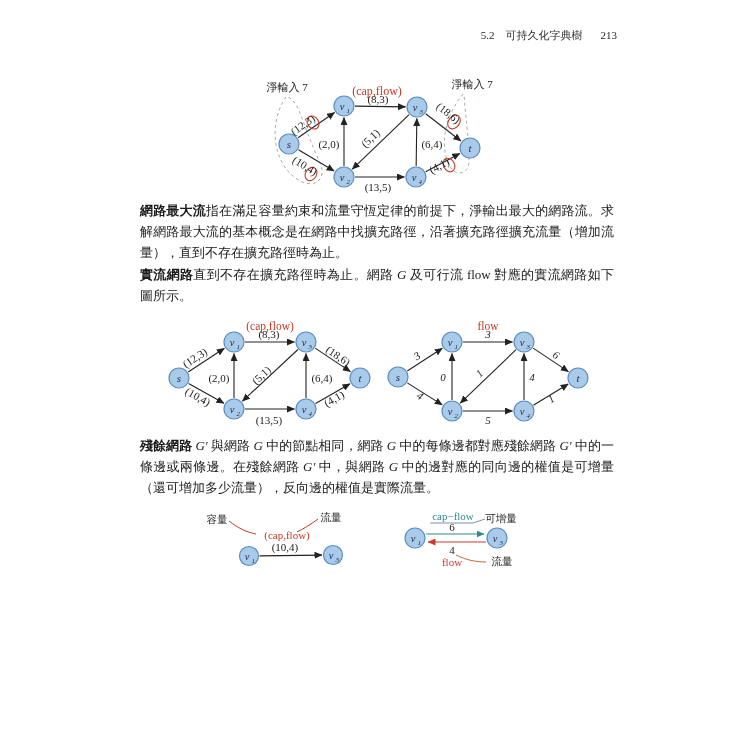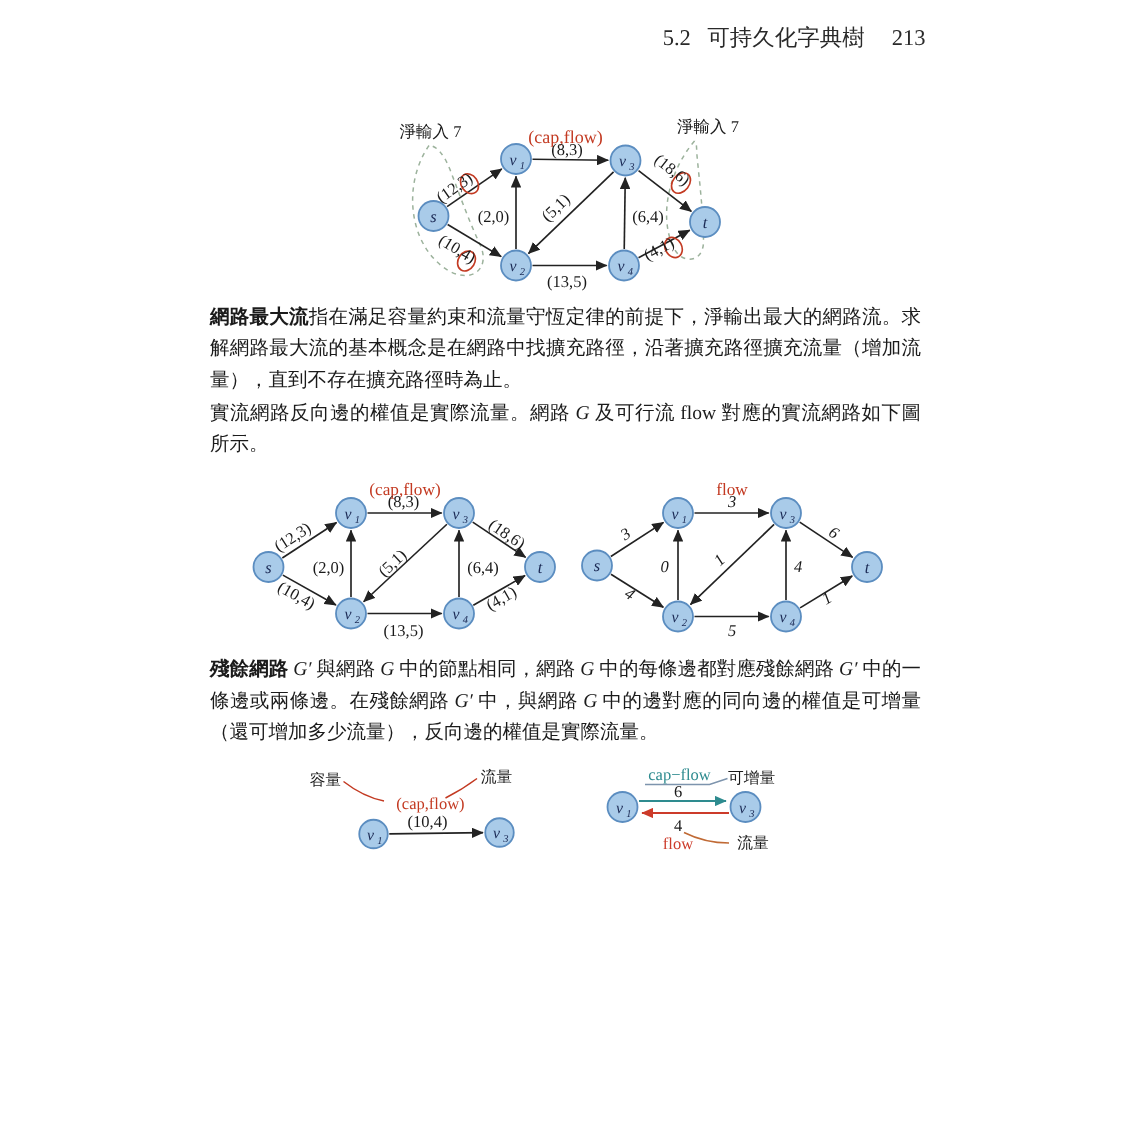--- a/index.html
+++ b/index.html
@@ -1,18 +1,18 @@
 <!DOCTYPE html>
 <html><head>
 <meta charset="utf-8">
 <style>
   html,body{margin:0;padding:0;background:#ffffff;}
   .page{position:relative;width:750px;height:750px;background:#ffffff;overflow:hidden;
         font-family:"Liberation Serif","DejaVu Serif",serif;color:#1b1b1b;}
-  .header{position:absolute;top:16px;left:0;width:617px;text-align:right;font-size:15px;color:#2a2a2a;}
+  .header{position:absolute;top:28px;left:0;width:617px;text-align:right;font-size:11px;color:#2a2a2a;}
   .header .sec{margin-right:11px;}
   .header .pagenum{margin-left:18px;}
   .para{position:absolute;left:140px;width:474px;margin:0;font-size:13px;line-height:21px;
         text-align:justify;color:#1b1b1b;}
   .fig{position:absolute;overflow:visible;}
   #fig-top{left:250px;top:70px;}
   #fig-mid-left{left:145px;top:318px;}
   #fig-mid-right{left:385px;top:318px;}
   #fig-bot-left{left:190px;top:508px;}
   #fig-bot-right{left:398px;top:505px;}
@@ -72,21 +72,21 @@
       <text x="128" y="33" text-anchor="middle" font-size="11" fill="#1a1a1a" font-family="&quot;Liberation Serif&quot;,&quot;DejaVu Serif&quot;,serif">(8,3)</text>
       <text x="123" y="71" text-anchor="middle" font-size="11" fill="#1a1a1a" font-family="&quot;Liberation Serif&quot;,&quot;DejaVu Serif&quot;,serif" transform="rotate(-44 123 71)">(5,1)</text>
       <text x="182" y="78" text-anchor="middle" font-size="11" fill="#1a1a1a" font-family="&quot;Liberation Serif&quot;,&quot;DejaVu Serif&quot;,serif">(6,4)</text>
       <text x="128" y="121" text-anchor="middle" font-size="11" fill="#1a1a1a" font-family="&quot;Liberation Serif&quot;,&quot;DejaVu Serif&quot;,serif">(13,5)</text>
       <text x="196" y="46" text-anchor="middle" font-size="11" fill="#1a1a1a" font-family="&quot;Liberation Serif&quot;,&quot;DejaVu Serif&quot;,serif" transform="rotate(38 196 46)">(18,6)</text>
       <text x="191" y="99" text-anchor="middle" font-size="11" fill="#1a1a1a" font-family="&quot;Liberation Serif&quot;,&quot;DejaVu Serif&quot;,serif" transform="rotate(-28 191 99)">(4,1)</text>
     </svg>
 
   <p class="para" style="top:200px"><span style="font-weight: bold;">網路最大流</span><span>指在滿足容量約束和流量守恆定律的前提下，淨輸出最大的網路流。求解網路最大流的基本概念是在網路中找擴充路徑，沿著擴充路徑擴充流量（增加流量），直到不存在擴充路徑時為止。</span></p>
 
-  <p class="para" style="top:264px"><span style="font-weight: normal;">實流網路</span><span>反向邊的權值是實際流量。網路 </span><span style="font-style: italic;">G</span><span> 及可行流 flow 對應的實流網路如下圖所示。</span></p>
+  <p class="para" style="top:264px"><span style="font-weight: bold;">實流網路</span><span>直到不存在擴充路徑時為止。網路 </span><span style="font-style: italic;">G</span><span> 及可行流 flow 對應的實流網路如下圖所示。</span></p>
 
   <svg id="fig-mid-left" class="fig" width="235" height="112" viewBox="0 0 235 112">
       <defs>
         <marker id="mid_left-ab" viewBox="0 0 8 7" refX="7.5" refY="3.5" markerWidth="8" markerHeight="7" orient="auto" markerUnits="userSpaceOnUse">
           <path d="M0,0 L8,3.5 L0,7 Z" fill="#222222"></path>
         </marker>
       </defs>
       <line x1="43.20371668583624" y1="53.97574907836173" x2="79.37793255571665" y2="30.298080508985464" stroke="#222222" stroke-width="1.1" marker-end="url(#mid_left-ab)"></line>
       <line x1="43.582674301241425" y1="65.40114369706335" x2="78.9817495941567" y2="85.35334977125196" stroke="#222222" stroke-width="1.1" marker-end="url(#mid_left-ab)"></line>
       <line x1="89" y1="80" x2="89" y2="35.5" stroke="#222222" stroke-width="1.1" marker-end="url(#mid_left-ab)"></line>

